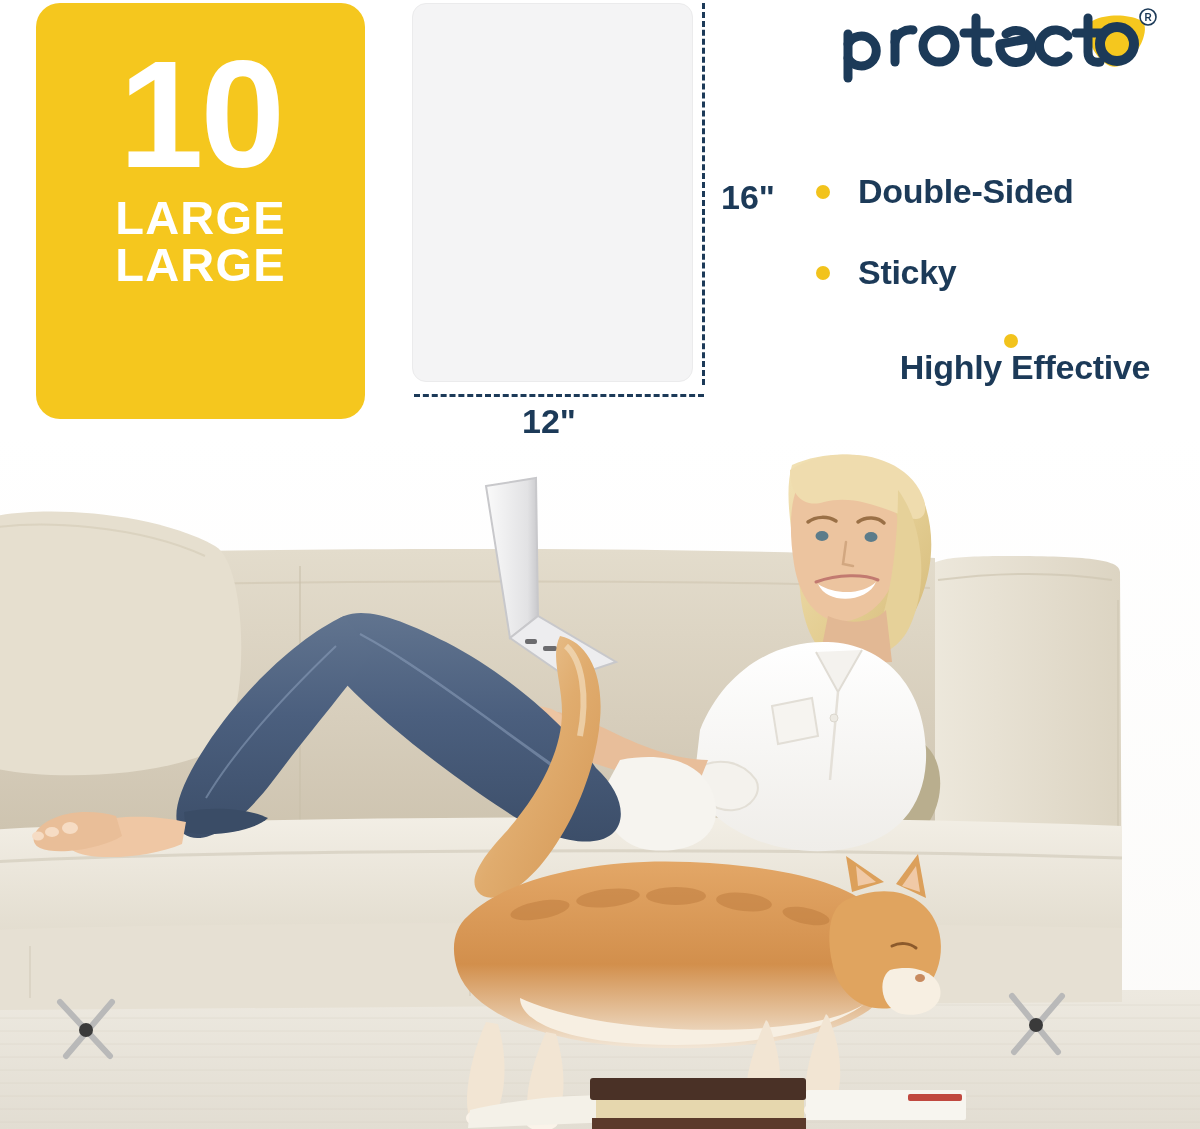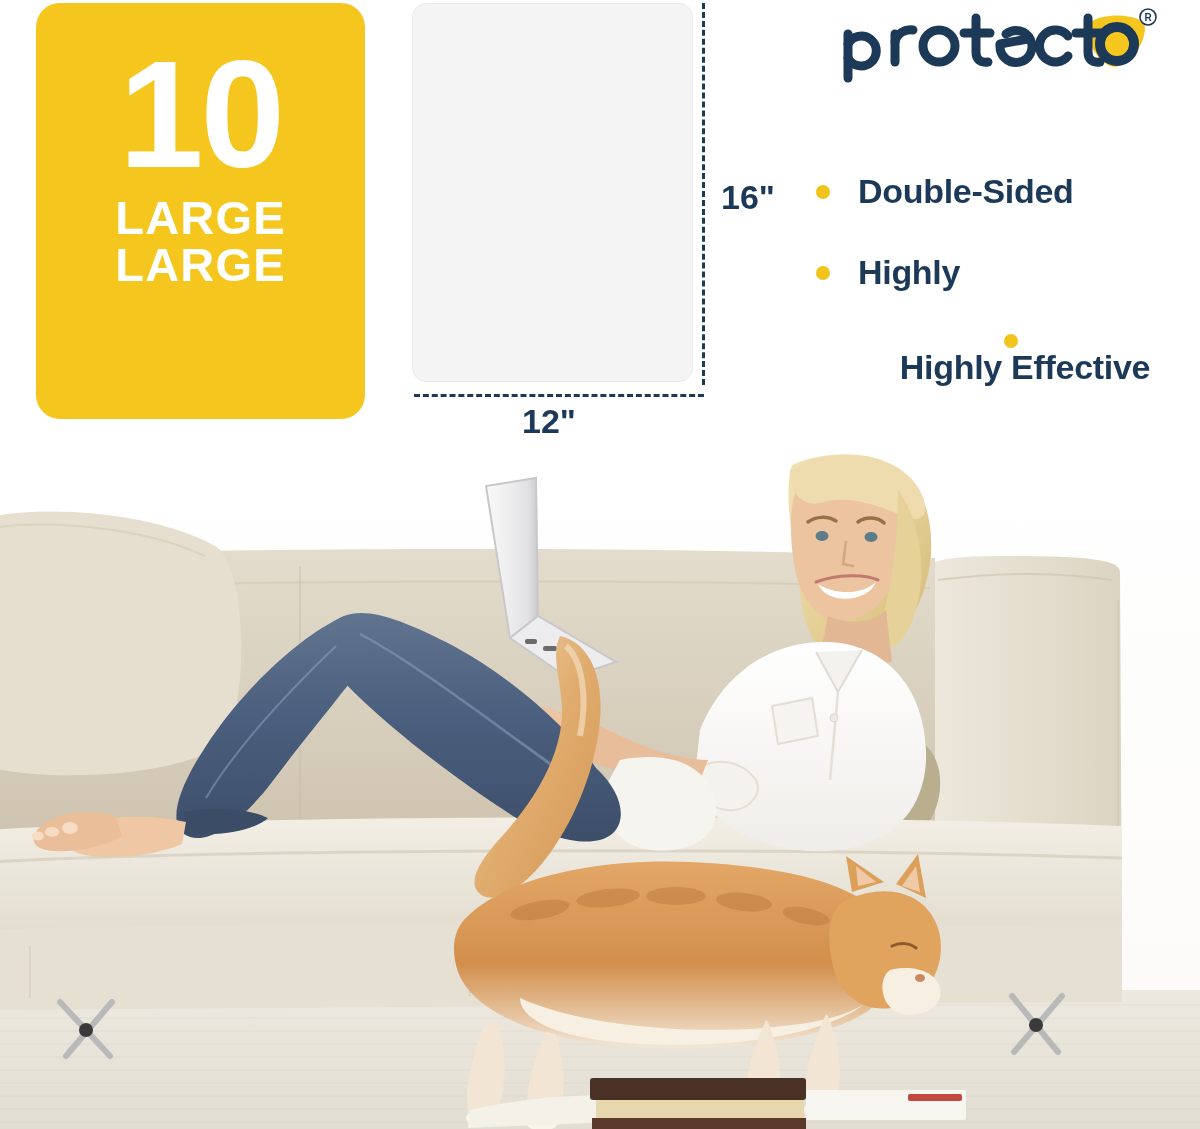--- a/index.html
+++ b/index.html
@@ -134,21 +134,21 @@
       </svg>
     </div>
 
     <div class="features">
       <div class="feature">
         <span class="f-dot"></span>
         <span class="f-label">Double-Sided</span>
       </div>
       <div class="feature">
         <span class="f-dot"></span>
-        <span class="f-label">Highly</span>
+        <span class="f-label">Sticky</span>
       </div>
       <div class="feature">
         <span class="f-dot"></span>
         <span class="f-label">Highly Effective</span>
       </div>
     </div>
   </div>
 
   <div class="photo">
     <svg viewBox="0 0 1200 699" xmlns="http://www.w3.org/2000/svg">

